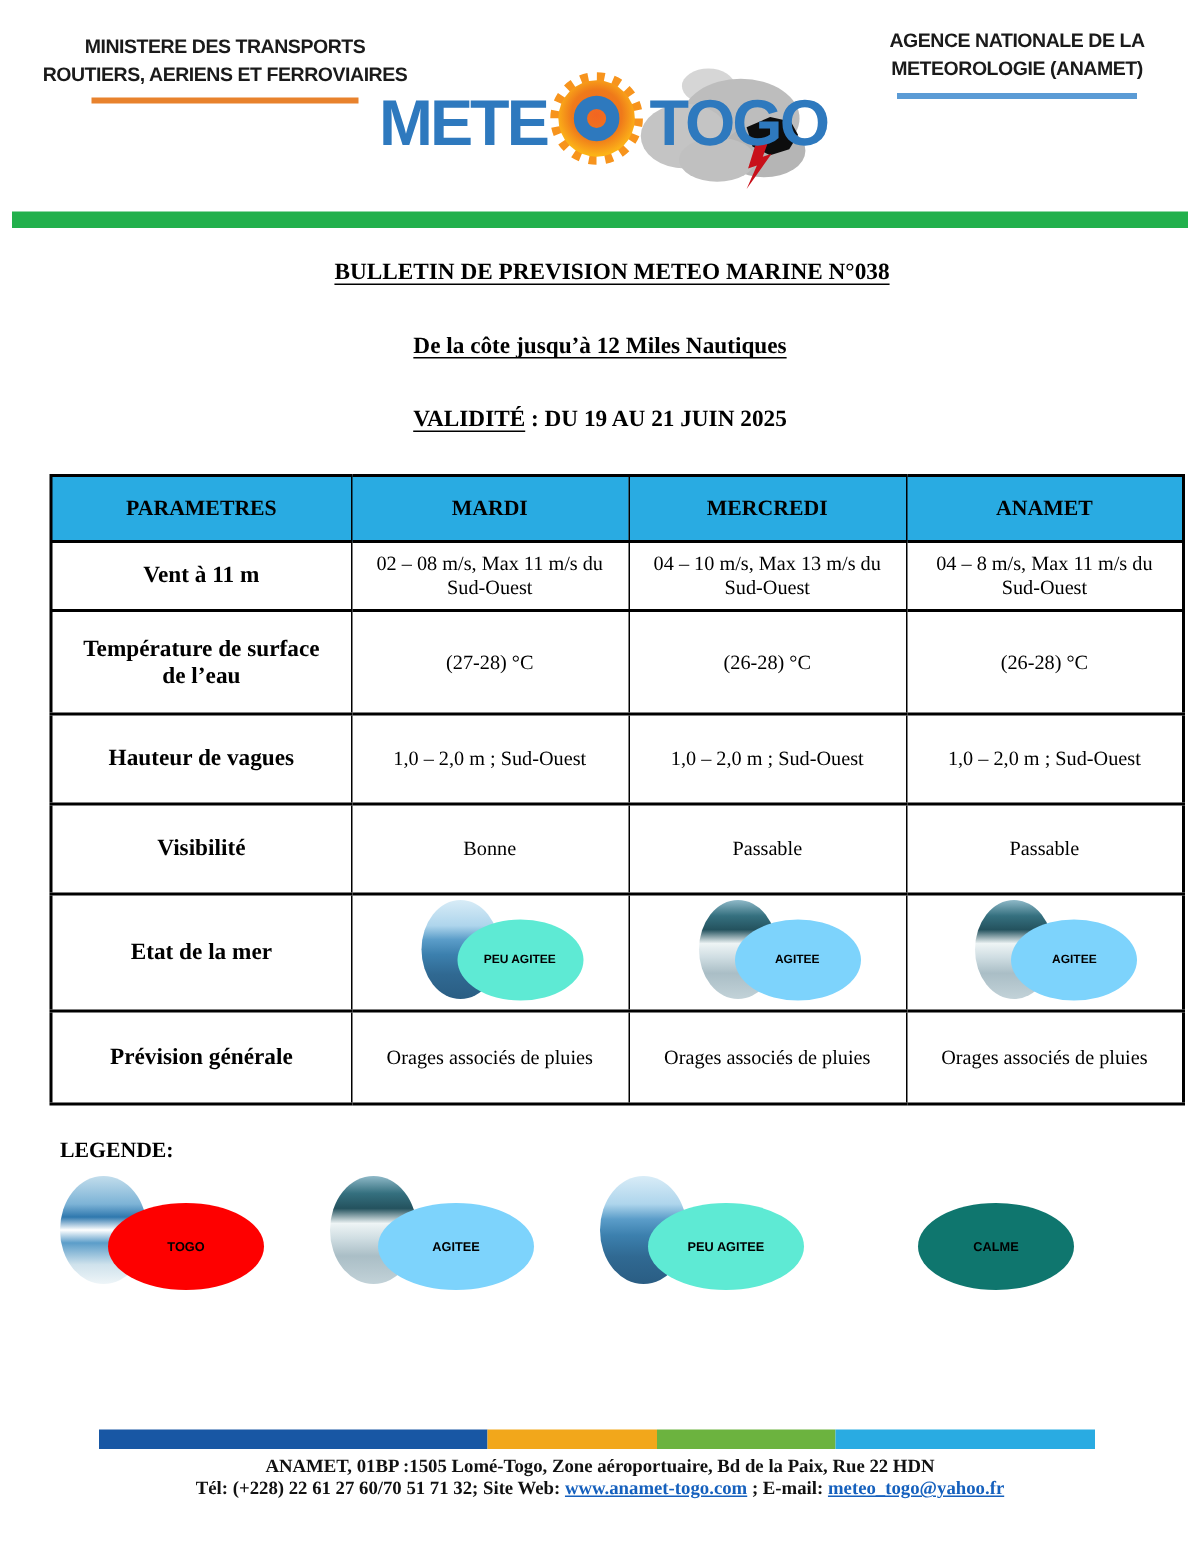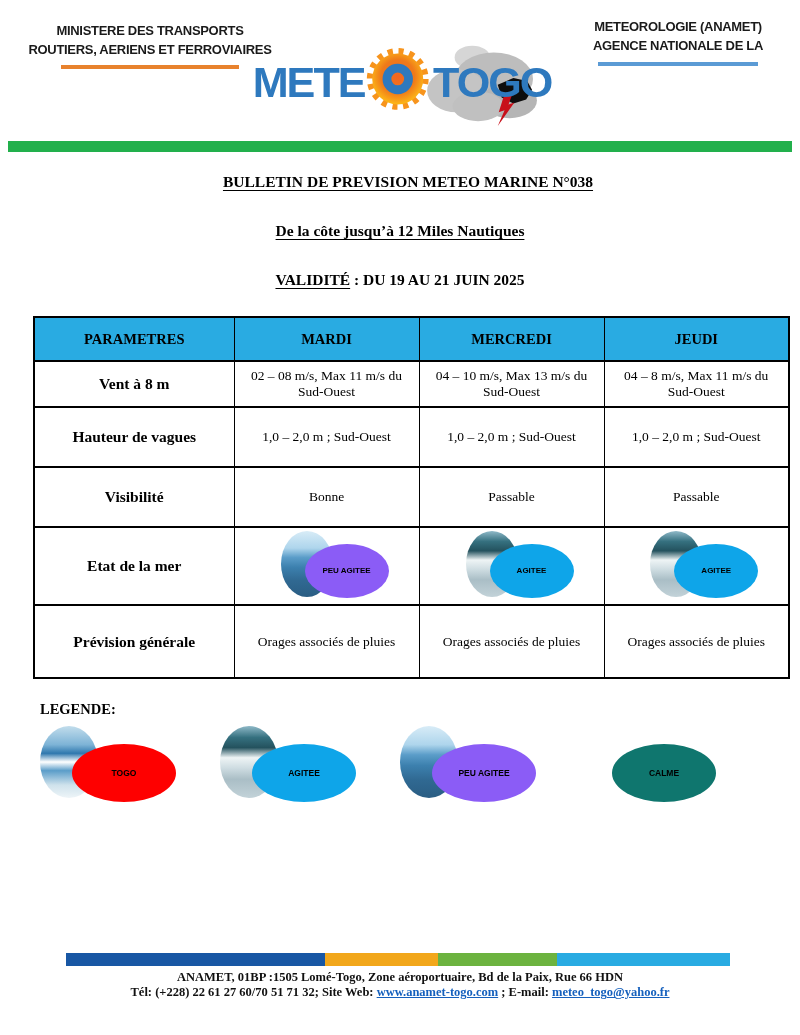--- a/index.html
+++ b/index.html
@@ -51,39 +51,39 @@
   }
   .col-param { width:200px; }
   .col-day { width:185px; }
   .param-cell { font-weight:bold; font-size:15.5px; }
   .value-cell { font-size:13.5px; }
   .row-vent td { height:46px; }
   .row-temp td { height:69px; }
   .row-vagues td { height:60px;margin-left:29px; }
   .row-visi td { height:60px; }
   .row-etat td { height:78px; padding:2px; }
-  .row-prev td { height:73px;margin-top:23px; }
+  .row-prev td { height:62px;margin-top:23px; }
 
   
   .sea-badge { position:relative; width:124px; height:72px; margin:0 auto; }
   .photo { position:absolute; left:16px; top:1px; width:52px; height:66px; border-radius:50%; }
   .oval {
     position:absolute; left:40px; top:14px; width:84px; height:54px; border-radius:50%;
     display:flex; align-items:center; justify-content:center; text-align:center;
     font-family:"Liberation Sans", sans-serif; font-weight:bold; font-size:8px;
     line-height:1.5; color:#000;
   }
   .oval span { display:block; width:56px; }
 
   .state-peu-agitee .photo { background:linear-gradient(180deg,#d8ecf7 0%,#aed5ec 26%,#5b9dc9 40%,#3c80ae 55%,#306992 75%,#2a5d83 100%); }
   .state-agitee .photo     { background:linear-gradient(180deg,#8fb9c8 0%,#35707f 16%,#24525e 30%,#eef4f5 44%,#cfdde2 58%,#aabec6 74%,#c2d2d8 100%); }
   .state-forte .photo      { background:linear-gradient(180deg,#c2ddec 0%,#7db3d6 26%,#2f78ae 38%,#ffffff 50%,#5b9dc9 62%,#cfe2ec 82%,#eef5f8 100%); }
   .state-calme .photo      { background:linear-gradient(180deg,#dceef9 0%,#c4e2f4 40%,#9fccе8 48%,#33709c 56%,#2a5d85 78%,#224d6f 100%); }
-  .state-peu-agitee .oval { background:#8b5cf6; }
-  .state-agitee .oval     { background:#0ea5e9; }
+  .state-peu-agitee .oval { background:#5eead4; }
+  .state-agitee .oval     { background:#7dd3fc; }
   .state-forte .oval      { background:#FE0000; }
   .state-calme .oval      { background:#0f766e; }
 
   
   .legend { margin:22px 0 0 40px; }
   .legend-title { font-weight:bold; font-size:14.5px; }
   .legend-items { display:flex; width:700px; margin-top:8px; justify-content:space-between; }
   .legend .sea-badge { width:160px; height:80px; margin:0; }
   .legend .photo { left:0; top:0; width:58px; height:72px; }
   .legend .oval { left:32px; top:18px; width:104px; height:58px; font-size:8.5px; }
@@ -138,22 +138,22 @@
           <circle r="27" fill="none" stroke="#F7941D" stroke-width="9" stroke-dasharray="5 5.6"></circle>
           <circle r="26" fill="url(#sungrad)"></circle>
           <circle r="11" fill="none" stroke="#2E79BE" stroke-width="9"></circle>
         </g>
 
         <text x="184" y="70" font-family="Liberation Sans, sans-serif" font-weight="bold" font-size="44" letter-spacing="-2" fill="#2E79BE">TOGO</text>
       </svg>
     </div>
 
     <div class="agency">
+      <div>AGENCE NATIONALE DE LA</div>
       <div>METEOROLOGIE (ANAMET)</div>
-      <div>AGENCE NATIONALE DE LA</div>
       <div class="agency-underline"></div>
     </div>
   </div>
 
   <div class="green-bar"></div>
 
   <div class="title title-1 u">BULLETIN DE PREVISION METEO MARINE N°038</div>
   <div class="title title-2 u">De la côte jusqu’à 12 Miles Nautiques</div>
   <div class="title title-3"><span class="u">VALIDITÉ</span><span> : DU 19 AU 21 JUIN 2025</span></div>
 
@@ -162,27 +162,33 @@
       <col class="col-param">
         <col class="col-day">
         <col class="col-day">
         <col class="col-day">
     </colgroup>
     <tbody>
         <tr>
       <th>PARAMETRES</th>
       <th>MARDI</th>
       <th>MERCREDI</th>
-      <th>JEUDI</th>
+      <th>ANAMET</th>
     </tr>
     <tr class="row-vent">
-      <td class="param-cell">Vent à 8 m</td>
+      <td class="param-cell">Vent à 11 m</td>
       <td class="value-cell">02 – 08 m/s, Max 11 m/s du Sud-Ouest</td>
       <td class="value-cell">04 – 10 m/s, Max 13 m/s du Sud-Ouest</td>
       <td class="value-cell">04 – 8 m/s, Max 11 m/s du Sud-Ouest</td>
+    </tr>
+    <tr class="row-temp">
+      <td class="param-cell">Température de surface de l’eau</td>
+      <td class="value-cell">(27-28) °C</td>
+      <td class="value-cell">(26-28) °C</td>
+      <td class="value-cell">(26-28) °C</td>
     </tr>
     <tr class="row-vagues">
       <td class="param-cell">Hauteur de vagues</td>
       <td class="value-cell">1,0 – 2,0 m ; Sud-Ouest</td>
       <td class="value-cell">1,0 – 2,0 m ; Sud-Ouest</td>
       <td class="value-cell">1,0 – 2,0 m ; Sud-Ouest</td>
     </tr>
     <tr class="row-visi">
       <td class="param-cell">Visibilité</td>
       <td class="value-cell">Bonne</td>
@@ -255,17 +261,17 @@
     </div>
   </div>
 
   <div class="footer">
     <div class="footer-bar">
       <div class="seg1" style="background:#1857A4"></div>
       <div class="seg2" style="background:#F2A71B"></div>
       <div class="seg3" style="background:#6CB33F"></div>
       <div class="seg4" style="background:#29ABE2"></div>
     </div>
-    <div class="footer-text">ANAMET, 01BP :1505 Lomé-Togo, Zone aéroportuaire, Bd de la Paix, Rue 66 HDN</div>
+    <div class="footer-text">ANAMET, 01BP :1505 Lomé-Togo, Zone aéroportuaire, Bd de la Paix, Rue 22 HDN</div>
     <div class="footer-text"><span>Tél: (+228) 22 61 27 60/70 51 71 32; Site Web: </span><a href="#">www.anamet-togo.com</a><span> ; E-mail: </span><a href="#">meteo_togo@yahoo.fr</a></div>
   </div>
 
 </div>
 
 </body></html>

